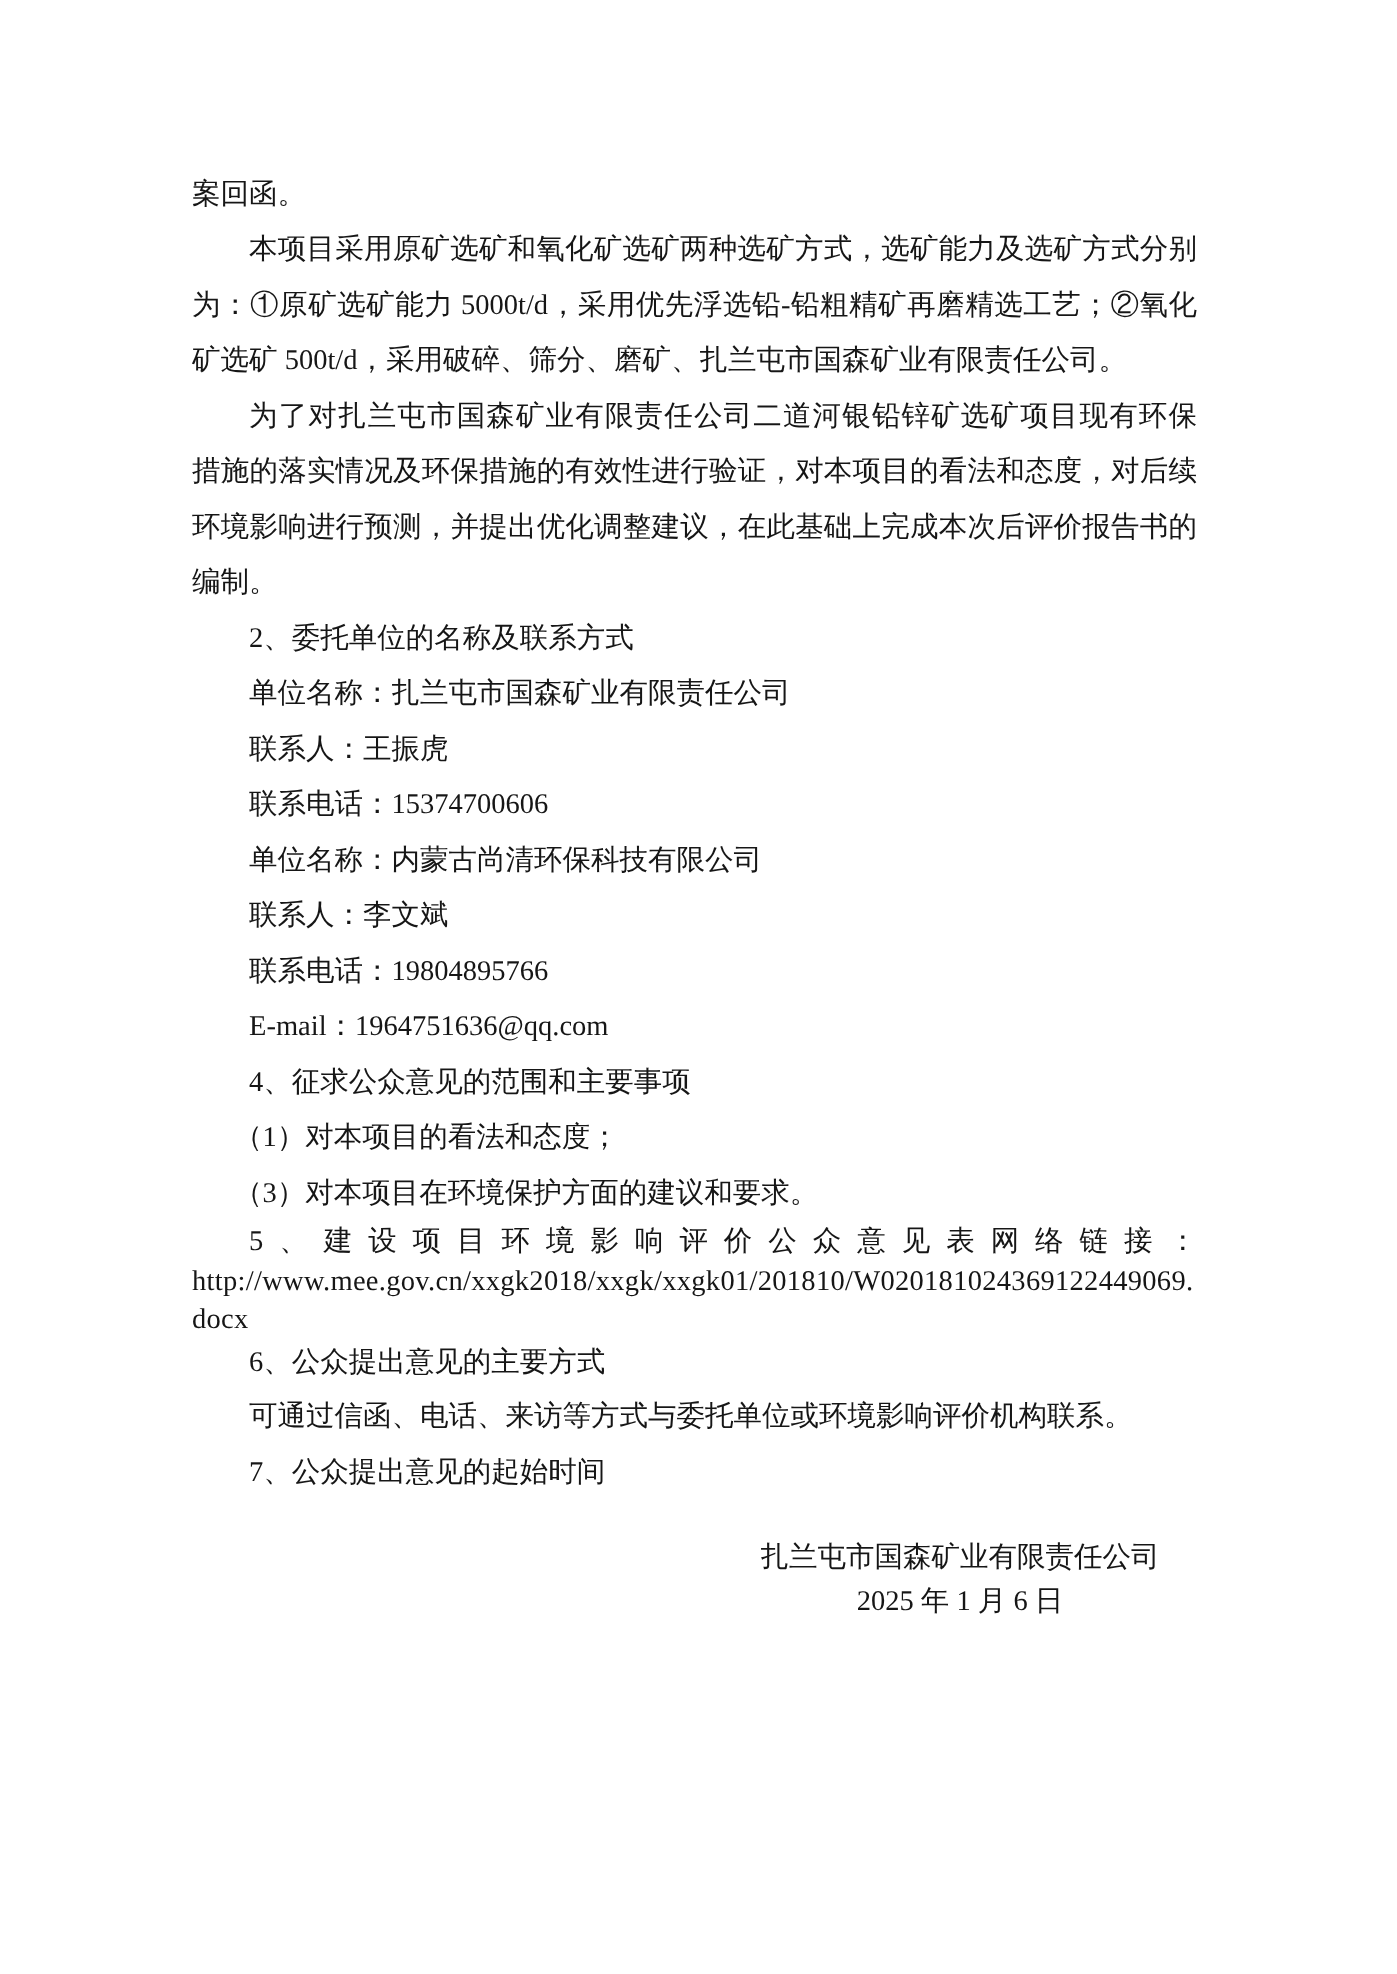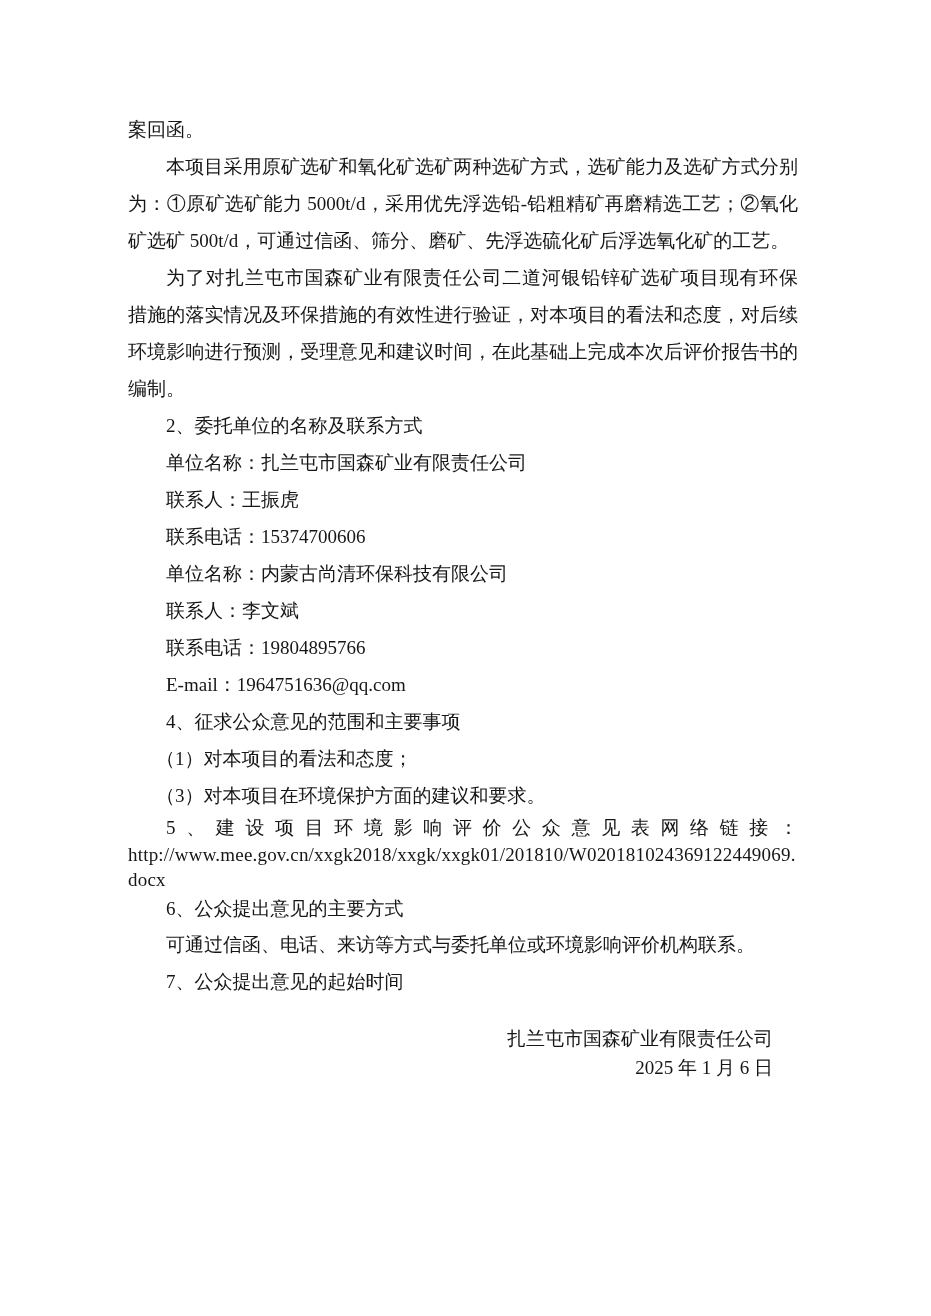--- a/index.html
+++ b/index.html
@@ -46,43 +46,43 @@
   }
   .lh34 { line-height: 34px; }
   .signature {
     margin-top: 24px;
     text-align: right;
     padding-right: 25px;
     line-height: 29px;
   }
   .signature-inner {
     display: inline-block;
-    text-align: right;
+    text-align: center;
   }
   .signature-company { white-space: nowrap; }
   .signature-date { white-space: nowrap; }
 </style>
 </head>
 <body>
 
 <div class="page">
   <div class="content">
 
     <div class="ln">案回函。</div>
 
     <div>
       <div class="just indent">本项目采用原矿选矿和氧化矿选矿两种选矿方式，选矿能力及选矿方式分别</div>
       <div class="just">为：①原矿选矿能力 5000t/d，采用优先浮选铅-铅粗精矿再磨精选工艺；②氧化</div>
-      <div class="ln">矿选矿 500t/d，可通过信函、筛分、磨矿、先浮选硫化矿后浮选氧化矿的工艺。</div>
+      <div class="ln">矿选矿 500t/d，采用破碎、筛分、磨矿、扎兰屯市国森矿业有限责任公司。</div>
     </div>
 
     <div>
       <div class="just indent">为了对扎兰屯市国森矿业有限责任公司二道河银铅锌矿选矿项目现有环保</div>
       <div class="just">措施的落实情况及环保措施的有效性进行验证，对本项目的看法和态度，对后续</div>
-      <div class="just">环境影响进行预测，受理意见和建议时间，在此基础上完成本次后评价报告书的</div>
+      <div class="just">环境影响进行预测，并提出优化调整建议，在此基础上完成本次后评价报告书的</div>
       <div class="ln">编制。</div>
     </div>
 
     <div class="ln indent">2、委托单位的名称及联系方式</div>
     <div class="ln indent">单位名称：扎兰屯市国森矿业有限责任公司</div>
     <div class="ln indent">联系人：王振虎</div>
     <div class="ln indent">联系电话：15374700606</div>
 
     <div class="ln indent">单位名称：内蒙古尚清环保科技有限公司</div>
     <div class="ln indent">联系人：李文斌</div>

